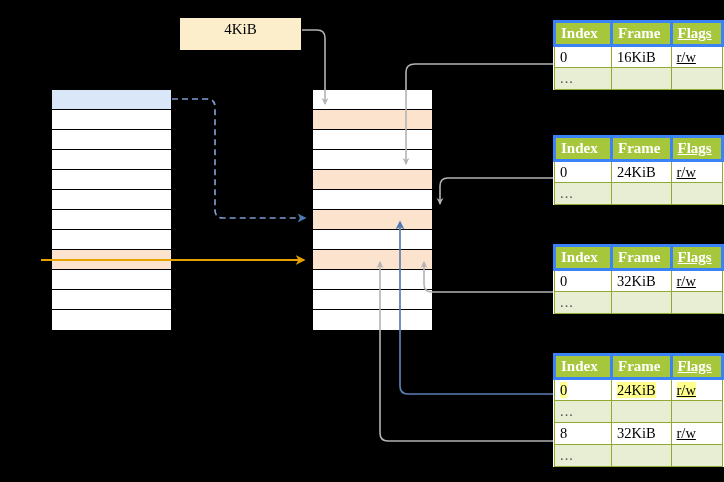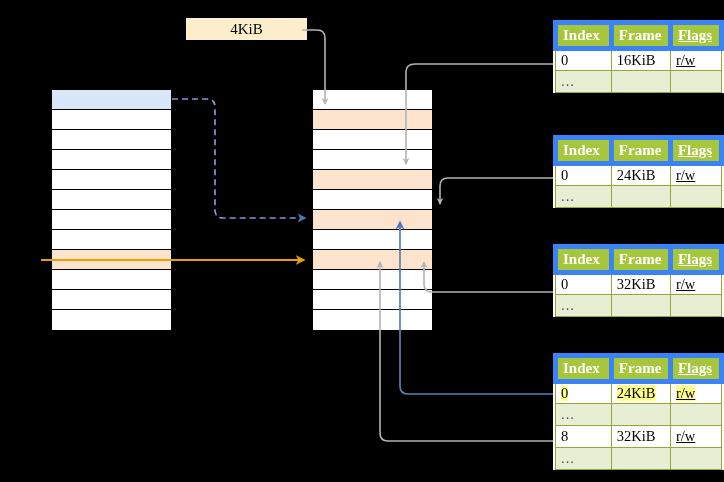--- a/index.html
+++ b/index.html
@@ -50,21 +50,21 @@
     table-layout: fixed;
     font-size: 14.5px;
     background: #ffffff;
   }
   .ptable th {
     background: #a6c63c;
     color: #ffffff;
     font-weight: bold;
     text-align: left;
     padding: 2px 5px;
-    border: 5px solid #3b82f6;
+    border: 3px solid #3b82f6;
     font-size: 15px;
     height: 20px;
     box-sizing: border-box;
   }
   .ptable td {
     background: #ffffff;
     color: #000000;
     text-align: left;
     padding: 1px 5px;
     border: 1px solid #8faa31;
@@ -88,21 +88,21 @@
     left: 0; top: 0;
     width: 724px; height: 482px;
     pointer-events: none;
   }
 </style>
 </head>
 <body>
 
 <div id="root">
 
-  <div class="sizebox" style="left:186px; top:18px; width:121px; height:22px;">4KiB</div>
+  <div class="sizebox" style="left:180px; top:18px; width:121px; height:32px;">4KiB</div>
 
   <div class="colstack" id="left-col" style="left:51px; top:89px; width:121px; height:242px;">
       <div class="cell blue"></div>
       <div class="cell"></div>
       <div class="cell"></div>
       <div class="cell"></div>
       <div class="cell"></div>
       <div class="cell"></div>
       <div class="cell"></div>
       <div class="cell"></div>

